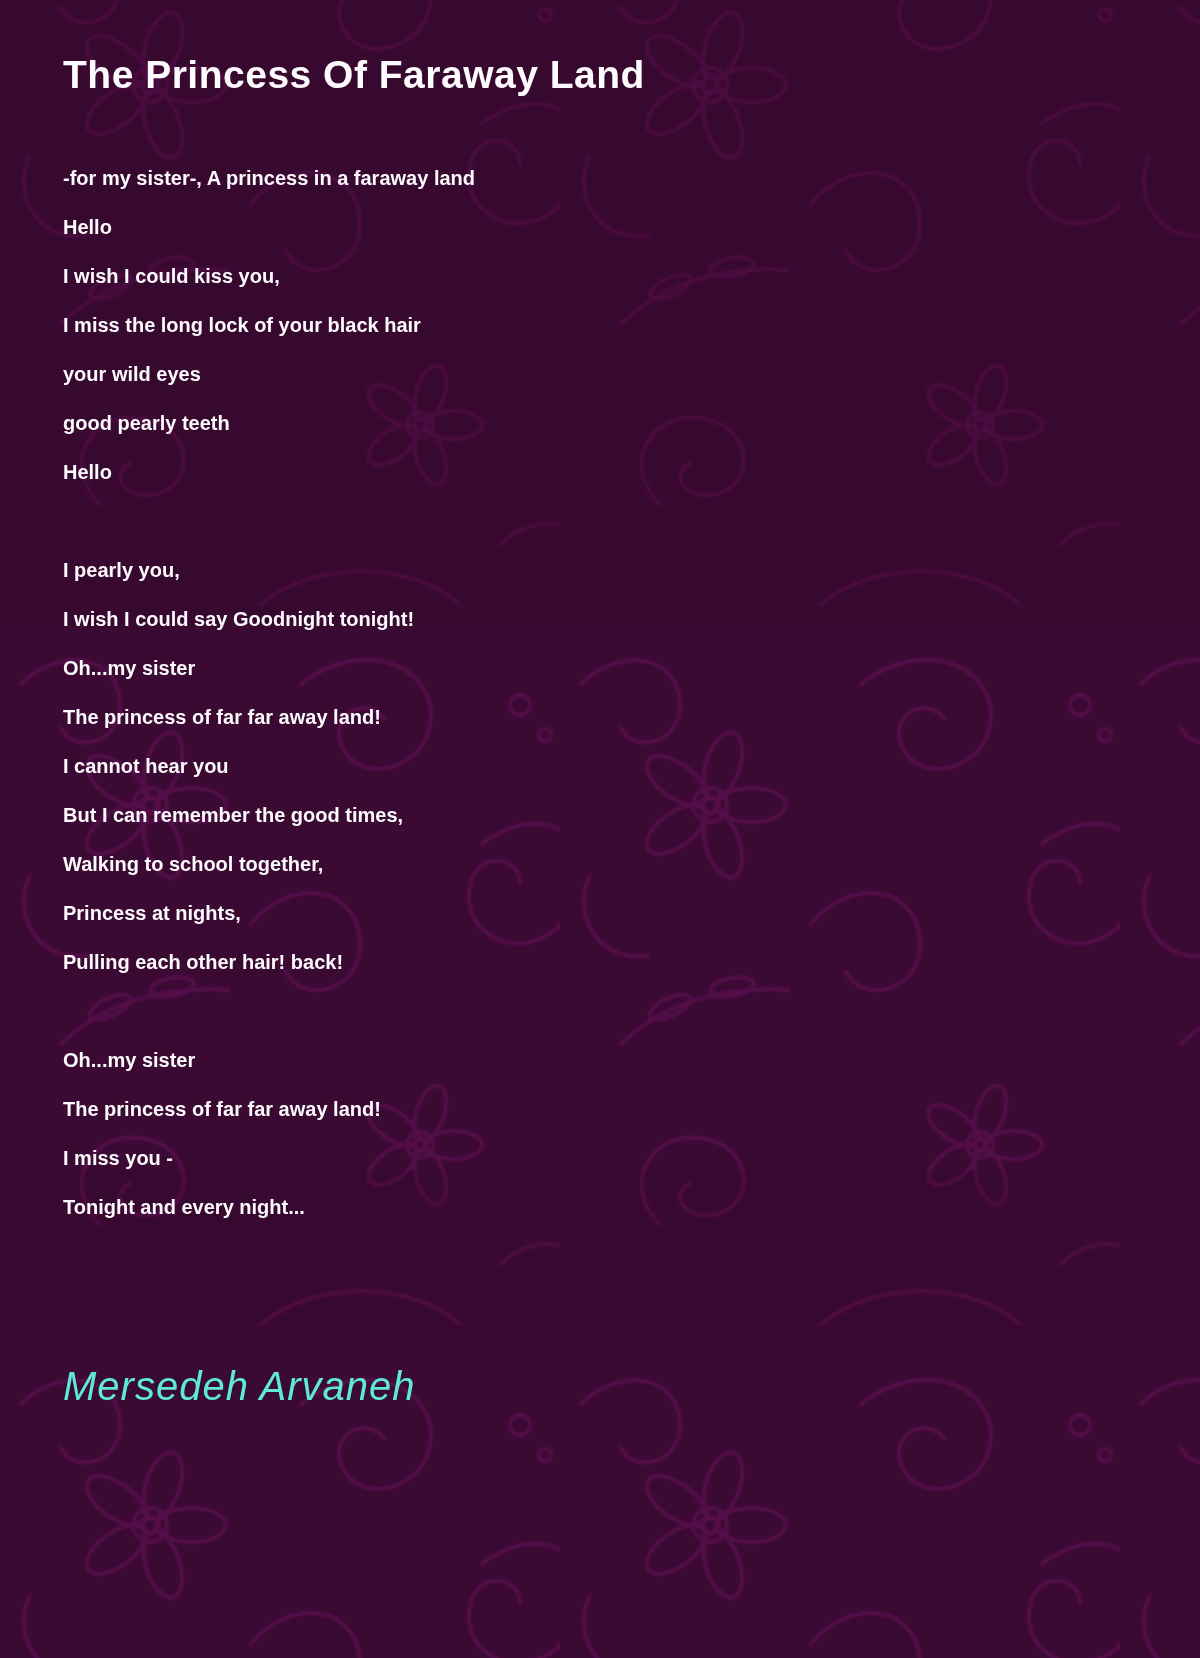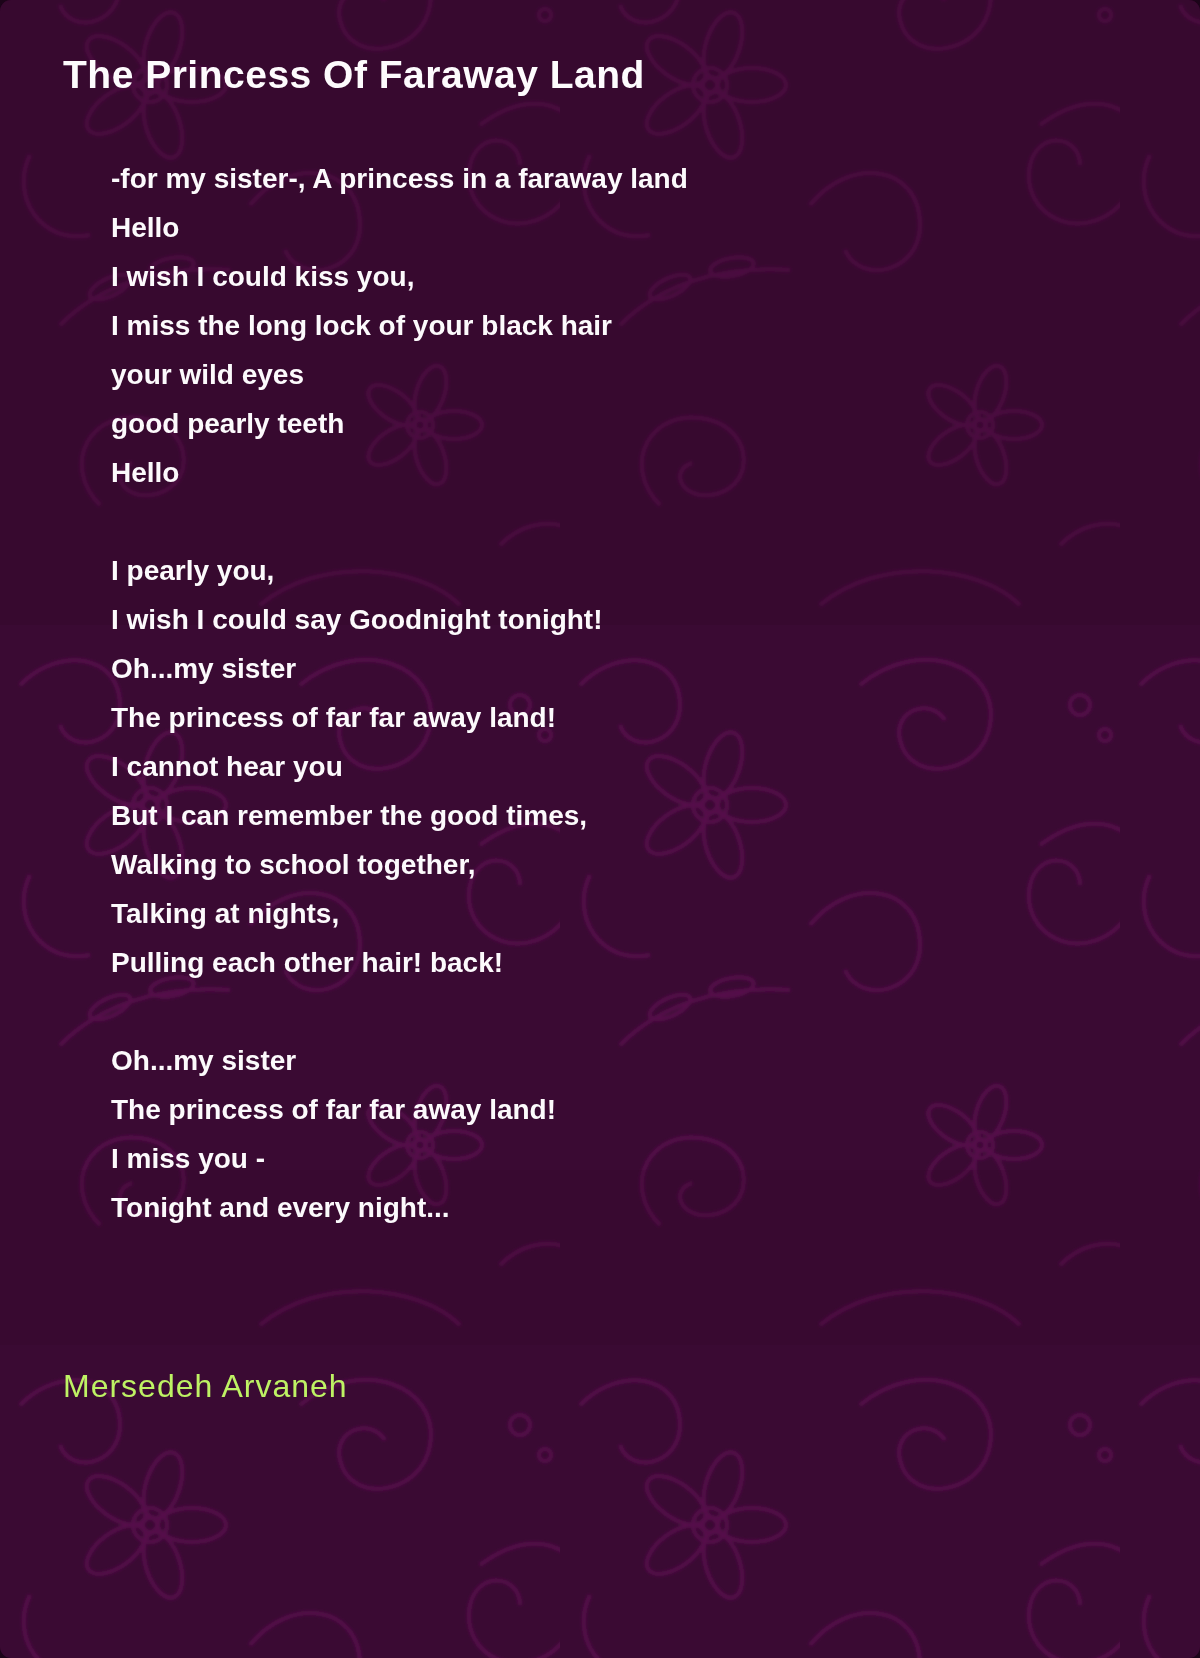--- a/index.html
+++ b/index.html
@@ -3,21 +3,20 @@
 <meta charset="utf-8">
 <style>
   html, body { margin: 0; padding: 0; background: #1c0419; }
   .page {
     position: relative;
     width: 1200px;
     height: 1658px;
     background: #3a0a33;
     overflow: hidden;
     font-family: "Liberation Sans", sans-serif;
-    border-radius: 11px;
   }
   .bg-svg {
     position: absolute;
     left: 0; top: 0;
     width: 1200px; height: 1658px;
     display: block;
   }
   .content {
     position: relative;
     z-index: 2;
@@ -26,31 +25,32 @@
     color: #ffffff;
   }
   .title {
     margin: 52px 0 0 0;
     font-size: 39px;
     line-height: 45px;
     font-weight: bold;
     letter-spacing: 0.5px;
     color: #fdfbfd;
   }
-  .stanza { font-size: 28px; font-weight: bold; color: #fcfafc; margin-left: 48px; }
+  .stanza { font-size: 20px; font-weight: bold; color: #fcfafc; }
   .stanza .line { line-height: 49px; min-height: 49px; white-space: nowrap; }
   .stanza-1 { margin-top: 57px; }
   .stanza-2 { margin-top: 49px; }
   .stanza-3 { margin-top: 49px; }
   .author {
     margin-top: 131px;
-    font-size: 32px;
+    font-size: 40px;
     line-height: 46px;
+    font-style: italic;
     font-weight: normal;
-    color: #bef264;
+    color: #5eead4;
     letter-spacing: 1px;
   }
 </style>
 </head>
 <body>
 
 <div class="page">
 
   <svg class="bg-svg" viewBox="0 0 1200 1658" xmlns="http://www.w3.org/2000/svg" aria-hidden="true">
     <defs>
@@ -119,21 +119,21 @@
     </div>
 
     <div class="stanza stanza-2">
       <div class="line">I pearly you,</div>
       <div class="line">I wish I could say Goodnight tonight!</div>
       <div class="line">Oh...my sister</div>
       <div class="line">The princess of far far away land!</div>
       <div class="line">I cannot hear you</div>
       <div class="line">But I can remember the good times,</div>
       <div class="line">Walking to school together,</div>
-      <div class="line">Talking at nights,</div>
+      <div class="line">Princess at nights,</div>
       <div class="line">Pulling each other hair! back!</div>
     </div>
 
     <div class="stanza stanza-3">
       <div class="line">Oh...my sister</div>
       <div class="line">The princess of far far away land!</div>
       <div class="line">I miss you -</div>
       <div class="line">Tonight and every night...</div>
     </div>
 

